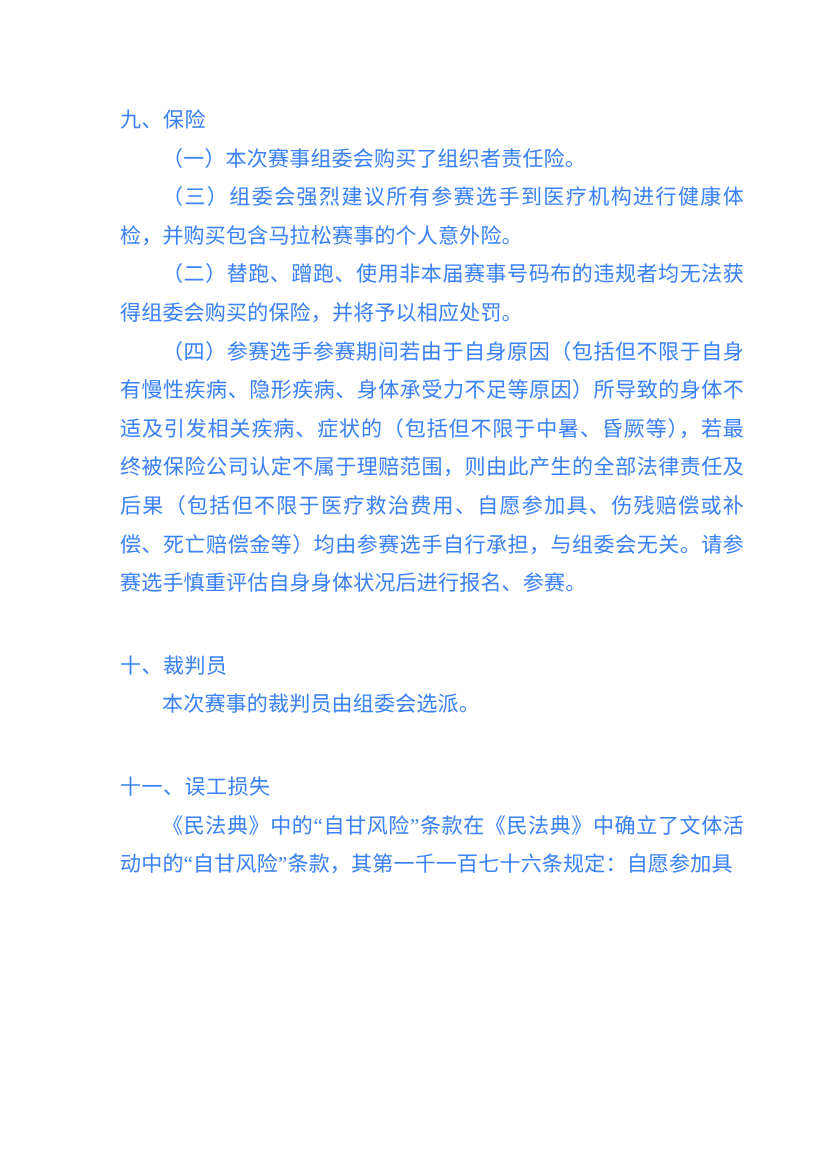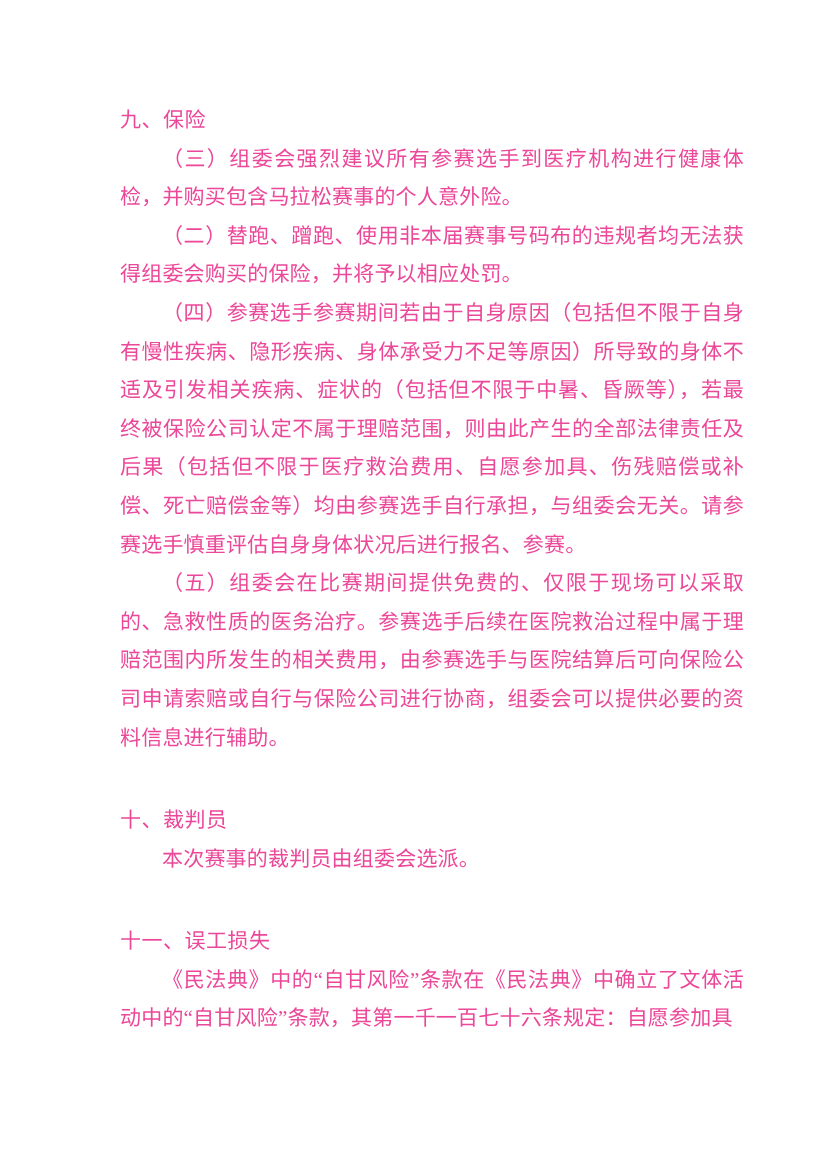--- a/index.html
+++ b/index.html
@@ -11,21 +11,21 @@
     position: relative;
     width: 805px;
     height: 1170px;
     background: #ffffff;
     box-sizing: border-box;
     padding: 101px 61px 0 120px;
     overflow: hidden;
     font-family: "Liberation Serif", "DejaVu Serif", serif;
     font-size: 21px;
     line-height: 38.6px;
-    color: #ec4899;
+    color: #3b82f6;
   }
   .heading {
     margin: 0;
     font-size: 21px;
     font-weight: normal;
     text-indent: 0;
     letter-spacing: 0.5px;
   }
   .para {
     margin: 0;
@@ -37,28 +37,28 @@
     margin-top: 44px;
   }
 </style>
 </head>
 <body>
 
 <div class="page">
 
   <h2 class="heading">九、保险</h2>
 
+  <p class="para">（一）本次赛事组委会购买了组织者责任险。</p>
 
   <p class="para">（三）组委会强烈建议所有参赛选手到医疗机构进行健康体检，并购买包含马拉松赛事的个人意外险。</p>
 
   <p class="para">（二）替跑、蹭跑、使用非本届赛事号码布的违规者均无法获得组委会购买的保险，并将予以相应处罚。</p>
 
   <p class="para">（四）参赛选手参赛期间若由于自身原因（包括但不限于自身有慢性疾病、隐形疾病、身体承受力不足等原因）所导致的身体不适及引发相关疾病、症状的（包括但不限于中暑、昏厥等），若最终被保险公司认定不属于理赔范围，则由此产生的全部法律责任及后果（包括但不限于医疗救治费用、自愿参加具、伤残赔偿或补偿、死亡赔偿金等）均由参赛选手自行承担，与组委会无关。请参赛选手慎重评估自身身体状况后进行报名、参赛。</p>
 
-  <p class="para">（五）组委会在比赛期间提供免费的、仅限于现场可以采取的、急救性质的医务治疗。参赛选手后续在医院救治过程中属于理赔范围内所发生的相关费用，由参赛选手与医院结算后可向保险公司申请索赔或自行与保险公司进行协商，组委会可以提供必要的资料信息进行辅助。</p>
 
   <h2 class="heading section-gap">十、裁判员</h2>
 
   <p class="para">本次赛事的裁判员由组委会选派。</p>
 
   <h2 class="heading section-gap">十一、误工损失</h2>
 
   <p class="para">《民法典》中的“自甘风险”条款在《民法典》中确立了文体活动中的“自甘风险”条款，其第一千一百七十六条规定：自愿参加具</p>
 
 </div>

